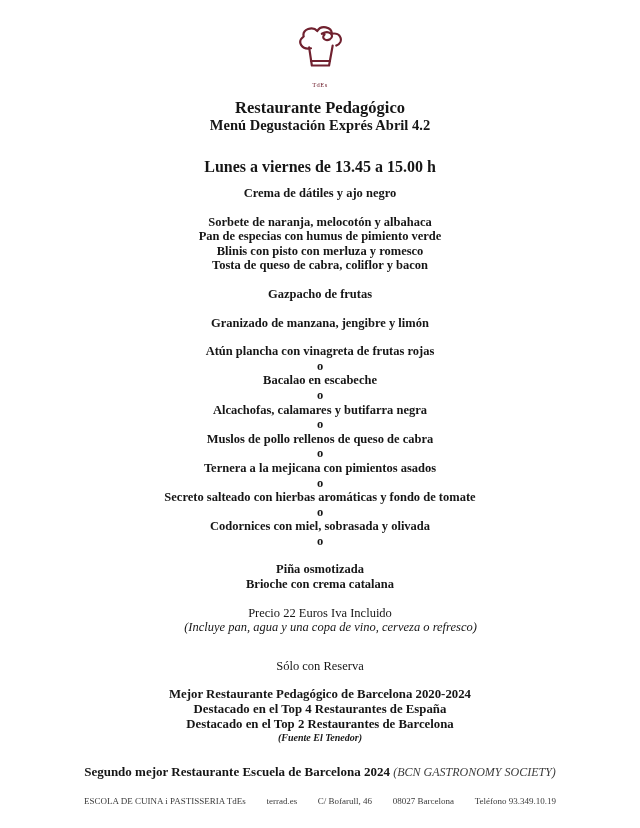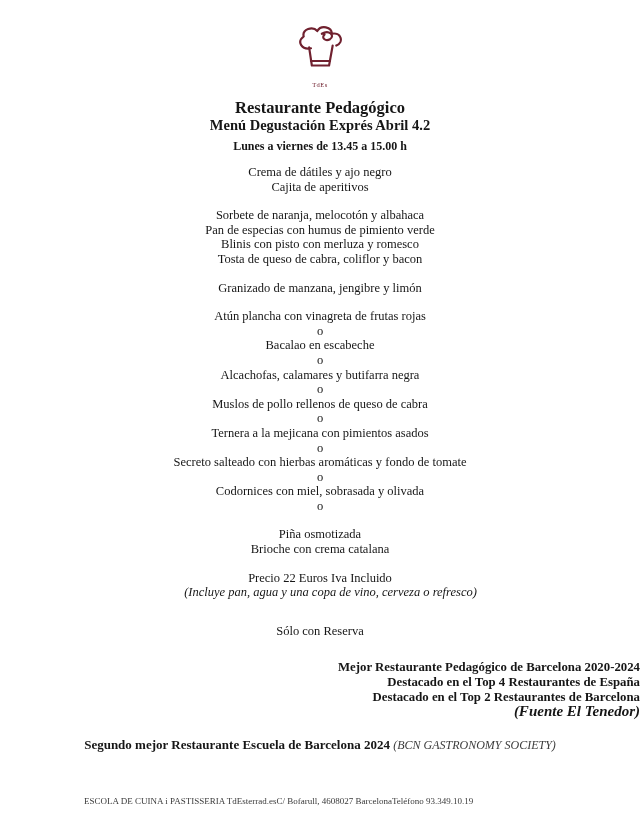--- a/index.html
+++ b/index.html
@@ -36,28 +36,29 @@
     font-size: 16.5px;
     font-weight: bold;
     line-height: 19px;
   }
   .subtitle {
     font-size: 14.5px;
     font-weight: bold;
     line-height: 17px;
   }
   .schedule {
-    font-size: 12px;
-    font-weight: bold;
-    margin-top: 5px;
+    font-size: 16px;
+    font-weight: bold;
+    margin-top: 26px;
     line-height: 14px;
     text-align: center;
   }
   .menu-sections {
     margin-top: 12px;
+    font-weight: bold;
   }
   .menu-group {
     margin-bottom: 14px;
   }
   .menu-line {
     font-size: 12.5px;
     line-height: 14.6px;
   }
   .pricing {
     margin-bottom: 24px;
@@ -68,33 +69,32 @@
   }
   .includes-line {
     font-size: 12.5px;
     line-height: 14.6px;
     font-style: italic;
     padding-left: 21px;
   }
   .reserva-line {
     font-size: 12.5px;
     line-height: 14.6px;
-    margin-bottom: 22px;
+    margin-bottom: 14px;
   }
   .awards {
     margin-top: 14px;
-    text-align: right;
   }
   .award-line {
     font-size: 12.8px;
     font-weight: bold;
     line-height: 14.6px;
   }
   .award-source {
-    font-size: 15px;
+    font-size: 10px;
     font-weight: bold;
     font-style: italic;
     line-height: 14.6px;
   }
   .secondary-award {
     margin-top: 18px;
     font-size: 13px;
     line-height: 15px;
   }
   .secondary-award .bold-part {
@@ -105,20 +105,21 @@
     font-size: 12px;
     color: #3c3c3c;
   }
   .footer {
     position: absolute;
     left: 50%;
     transform: translateX(-50%);
     bottom: 22px;
     width: 472px;
     display: flex;
+    justify-content: space-between;
     align-items: baseline;
     font-size: 9px;
     color: #3a3a3a;
     white-space: nowrap;
   }
 </style>
 </head>
 <body>
 
 <div class="page">
@@ -138,27 +139,29 @@
       <div class="logo-caption">TdEs</div>
     </div>
 
     <div class="title">Restaurante Pedagógico</div>
     <div class="subtitle">Menú Degustación Exprés Abril 4.2</div>
     <div class="schedule">Lunes a viernes de 13.45 a 15.00 h</div>
 
     <div class="menu-sections">
         <div class="menu-group">
           <div class="menu-line">Crema de dátiles y ajo negro</div>
-          <div class="menu-line">Cajita de aperitivos</div>
         </div>
         <div class="menu-group">
           <div class="menu-line">Sorbete de naranja, melocotón y albahaca</div>
           <div class="menu-line">Pan de especias con humus de pimiento verde</div>
           <div class="menu-line">Blinis con pisto con merluza y romesco</div>
           <div class="menu-line">Tosta de queso de cabra, coliflor y bacon</div>
+        </div>
+        <div class="menu-group">
+          <div class="menu-line">Gazpacho de frutas</div>
         </div>
         <div class="menu-group">
           <div class="menu-line">Granizado de manzana, jengibre y limón</div>
         </div>
         <div class="menu-group">
           <div class="menu-line">Atún plancha con vinagreta de frutas rojas</div>
           <div class="menu-line">o</div>
           <div class="menu-line">Bacalao en escabeche</div>
           <div class="menu-line">o</div>
           <div class="menu-line">Alcachofas, calamares y butifarra negra</div>

